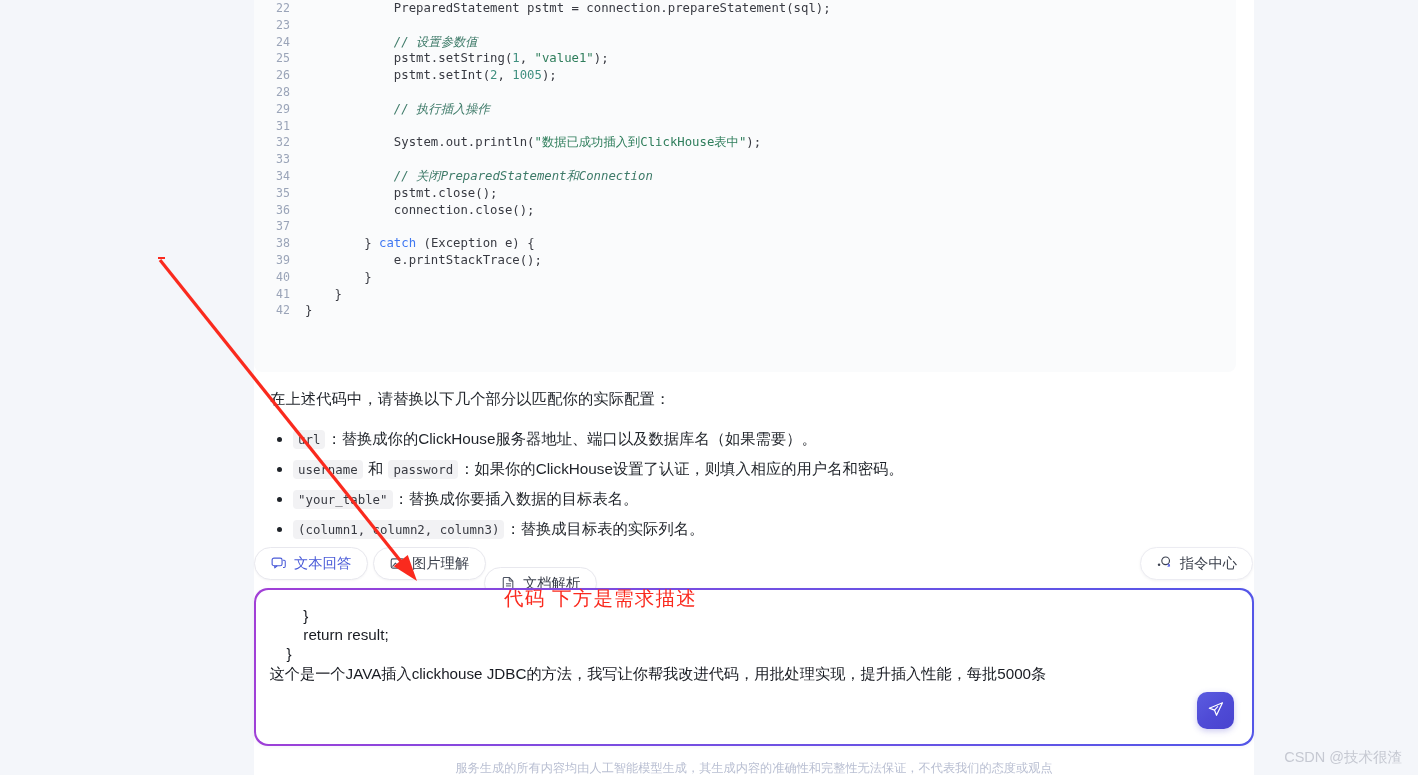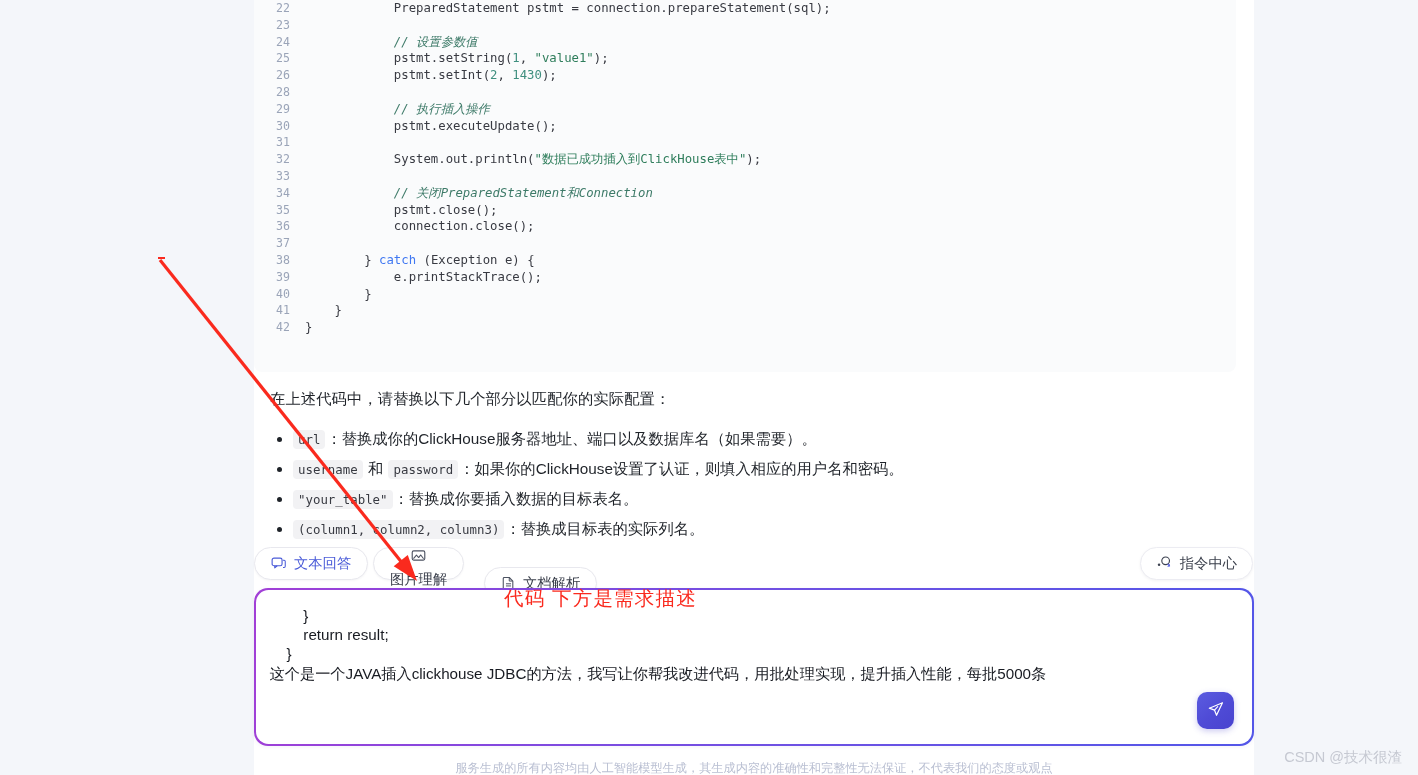--- a/index.html
+++ b/index.html
@@ -125,21 +125,21 @@
     border: 1px solid #e8e8ee;
     border-radius: 17px;
     font-size: 14.3px;
     color: #3a3f4b;
     box-shadow: 0 1px 2px rgba(18,20,45,0.04);
     cursor: pointer;
     white-space: nowrap;
   }
   .pill.active { color: #4a5bd8; }
   .pill.p1 { left: 0px; gap: 8px; }
-  .pill.p2 { left: 119px; flex-direction: column; }
+  .pill.p2 { left: 119px; }
   .pill.p3 { left: 230px; margin-top: 20px; }
   .pill svg { display: block; }
 
   .cmd-pill {
     position: absolute;
     top: 0;
     right: 1px;
     height: 33px;
     display: inline-flex;
     align-items: center;
@@ -236,24 +236,23 @@
 <div id="root">
 
   <div class="content-col">
 
     <div class="code-block">
       <div id="code-lines">
           <div class="code-row"><span class="ln">22</span><span class="cl"><span class="pn">            PreparedStatement pstmt = connection.prepareStatement(sql);</span></span></div>
           <div class="code-row"><span class="ln">23</span><span class="cl"><span class="pn"></span></span></div>
           <div class="code-row"><span class="ln">24</span><span class="cl"><span class="cm">            // 设置参数值</span></span></div>
           <div class="code-row"><span class="ln">25</span><span class="cl"><span class="pn">            pstmt.setString(</span><span class="nu">1</span><span class="pn">, </span><span class="st">"value1"</span><span class="pn">);</span></span></div>
-          <div class="code-row"><span class="ln">26</span><span class="cl"><span class="pn">            pstmt.setInt(</span><span class="nu">2</span><span class="pn">, </span><span class="nu">1430</span><span class="pn">);</span></span></div>
+          <div class="code-row"><span class="ln">26</span><span class="cl"><span class="pn">            pstmt.setInt(</span><span class="nu">2</span><span class="pn">, </span><span class="nu">1005</span><span class="pn">);</span></span></div>
           <div class="code-row"><span class="ln">28</span><span class="cl"><span class="pn"></span></span></div>
           <div class="code-row"><span class="ln">29</span><span class="cl"><span class="cm">            // 执行插入操作</span></span></div>
-          <div class="code-row"><span class="ln">30</span><span class="cl"><span class="pn">            pstmt.executeUpdate();</span></span></div>
           <div class="code-row"><span class="ln">31</span><span class="cl"><span class="pn"></span></span></div>
           <div class="code-row"><span class="ln">32</span><span class="cl"><span class="pn">            System.out.println(</span><span class="st">"数据已成功插入到ClickHouse表中"</span><span class="pn">);</span></span></div>
           <div class="code-row"><span class="ln">33</span><span class="cl"><span class="pn"></span></span></div>
           <div class="code-row"><span class="ln">34</span><span class="cl"><span class="cm">            // 关闭PreparedStatement和Connection</span></span></div>
           <div class="code-row"><span class="ln">35</span><span class="cl"><span class="pn">            pstmt.close();</span></span></div>
           <div class="code-row"><span class="ln">36</span><span class="cl"><span class="pn">            connection.close();</span></span></div>
           <div class="code-row"><span class="ln">37</span><span class="cl"><span class="pn"></span></span></div>
           <div class="code-row"><span class="ln">38</span><span class="cl"><span class="pn">        } </span><span class="k">catch</span><span class="pn"> (Exception e) {</span></span></div>
           <div class="code-row"><span class="ln">39</span><span class="cl"><span class="pn">            e.printStackTrace();</span></span></div>
           <div class="code-row"><span class="ln">40</span><span class="cl"><span class="pn">        }</span></span></div>

